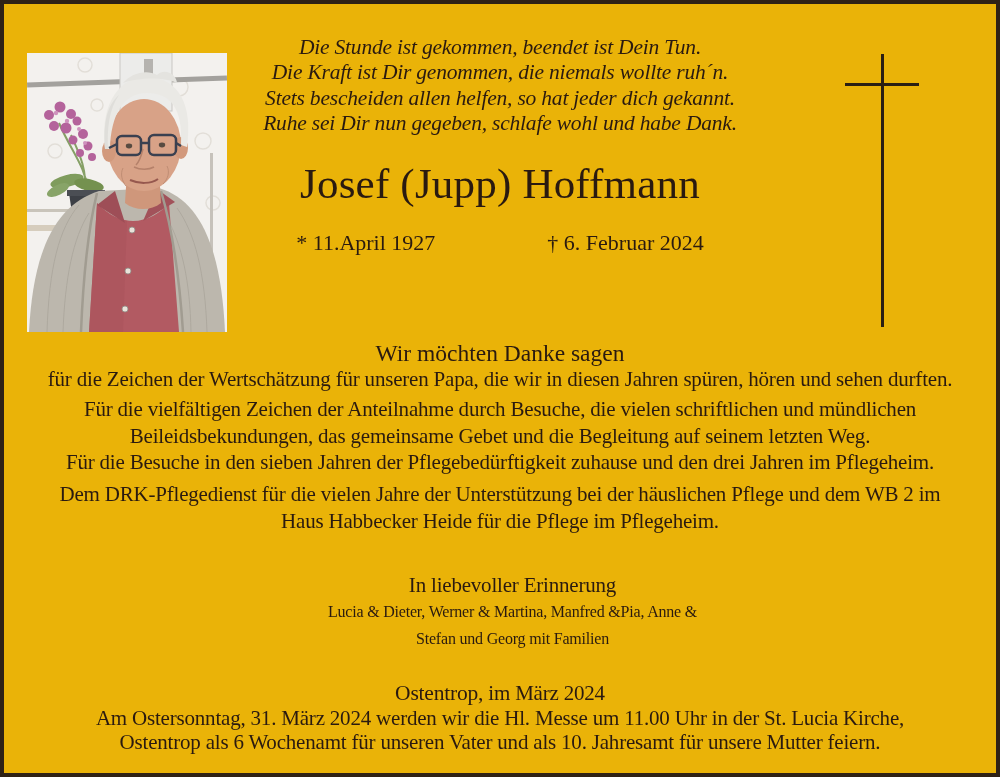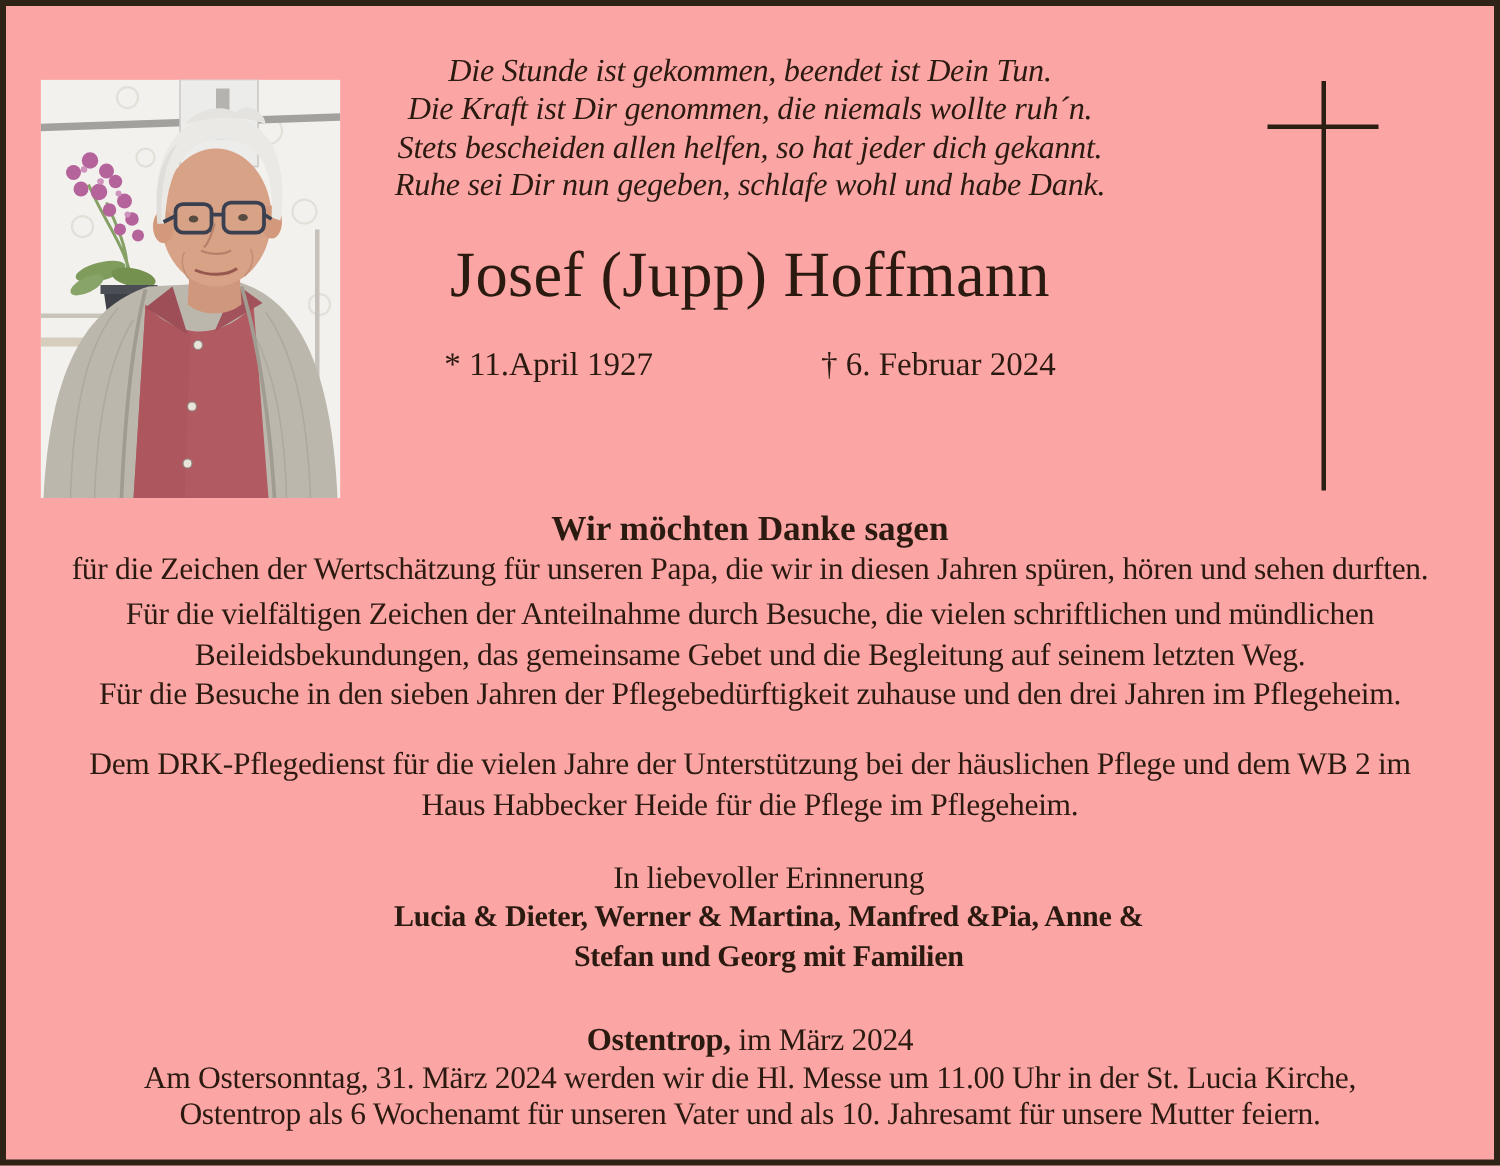--- a/index.html
+++ b/index.html
@@ -1,41 +1,41 @@
 <!DOCTYPE html>
 <html><head>
 <meta charset="utf-8">
 <style>
   html,body{margin:0;padding:0;}
   .page{
     position:relative;
     width:1000px;height:777px;
     box-sizing:border-box;
     border:4px solid #2f2216;
-    background:#fca5a5;
+    background:#eab308;
     font-family:"Liberation Serif","DejaVu Serif",serif;
     color:#2a1a10;
     overflow:hidden;
   }
   .abs{position:absolute;left:0;right:0;text-align:center;}
   .line{white-space:nowrap;}
   .poem{top:31px;font-style:italic;font-size:21.5px;line-height:25.4px;letter-spacing:-0.2px;}
   .name{top:156px;font-size:43px;font-weight:normal;line-height:48px;letter-spacing:0.2px;}
   .dates{top:226px;font-size:22px;line-height:26px;display:flex;justify-content:center;gap:112px;}
-  .heading{top:336px;font-size:23.5px;font-weight:bold;line-height:27px;}
+  .heading{top:336px;font-size:23.5px;font-weight:normal;line-height:27px;}
   .body-text{font-size:21px;line-height:26.5px;letter-spacing:-0.2px;}
   .p1{top:362px;}
   .p2{top:392px;}
   .p3{top:445px;}
-  .p4{top:492px;}
+  .p4{top:477px;}
   .remember{top:568px;margin-left:25px;}
   .remember .intro{font-size:21px;line-height:26px;letter-spacing:-0.2px;}
-  .remember .fam{font-size:20px;font-weight:bold;line-height:27px;letter-spacing:-0.2px;}
+  .remember .fam{font-size:16px;font-weight:normal;line-height:27px;letter-spacing:-0.2px;}
   .footer{top:677px;font-size:21px;line-height:24.6px;letter-spacing:-0.2px;}
-  .footer .b{font-weight:bold;font-size:21.5px;}
+  .footer .b{font-weight:normal;font-size:21.5px;}
   .photo{
     position:absolute;left:23px;top:49px;width:200px;height:279px;
     overflow:hidden;
   }
   .photo svg{display:block;}
   .cross-icon{position:absolute;}
   .cross-v{left:877px;top:50px;width:3px;height:273px;background:#2b1f13;}
   .cross-h{left:841px;top:79px;width:74px;height:3px;background:#2b1f13;}
 </style>
 </head>

